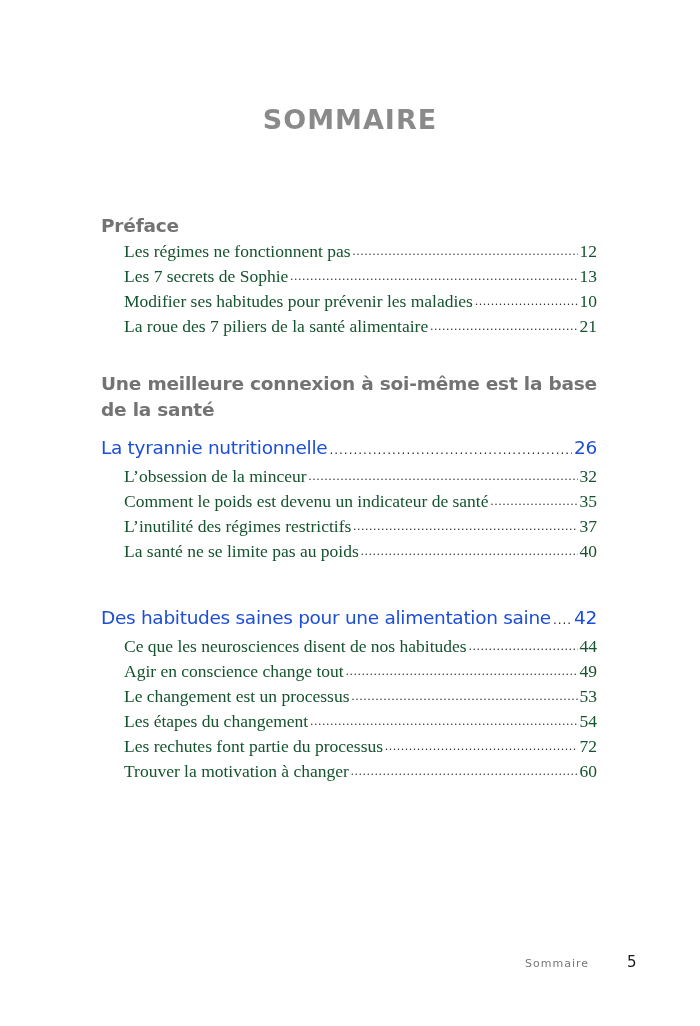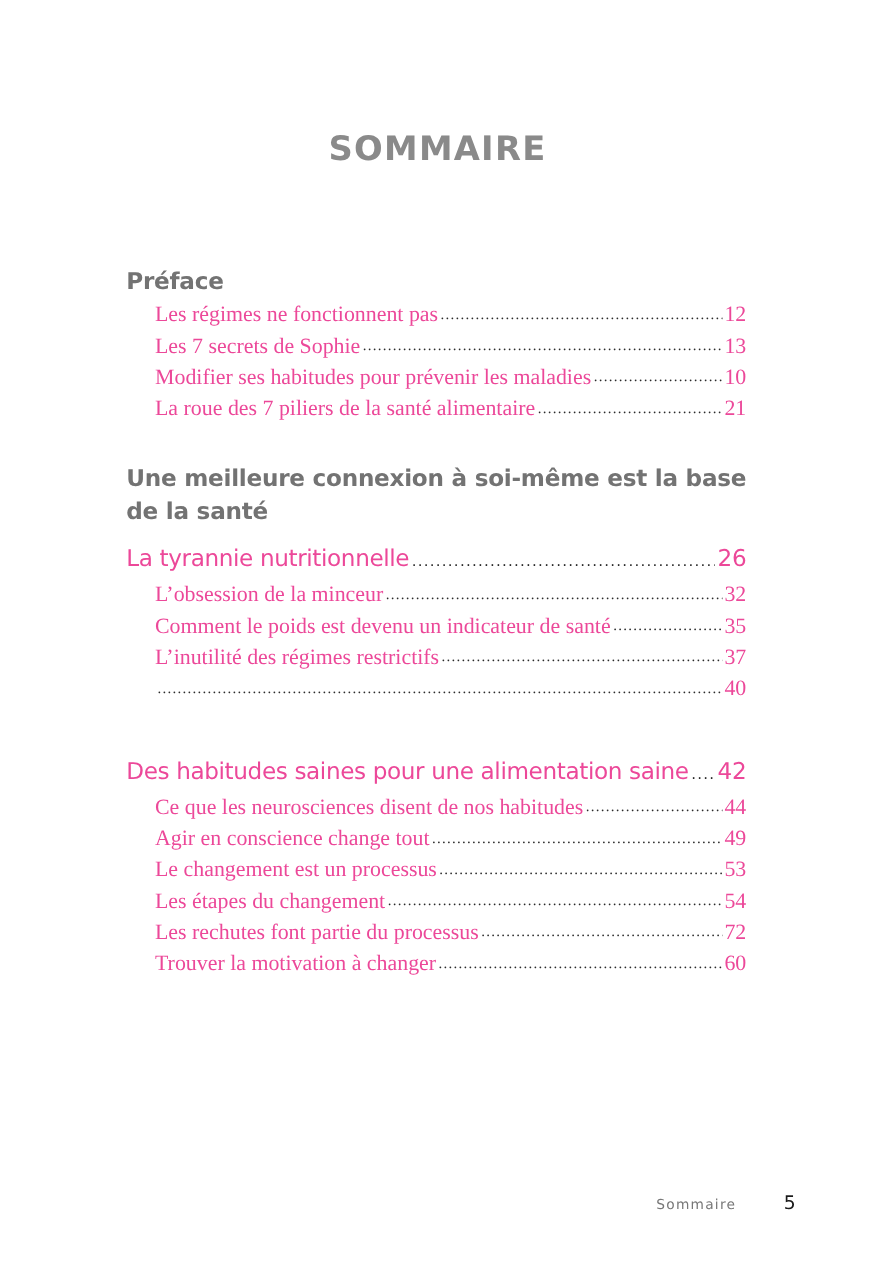--- a/index.html
+++ b/index.html
@@ -9,25 +9,25 @@
       font-family: "DejaVu Sans", sans-serif; font-weight: bold; font-size: 27px;
       letter-spacing: 1px; color: #8a8a8a;
     }
     .toc { position: absolute; left: 101px; width: 496px; }
     .section-head {
       font-family: "DejaVu Sans", sans-serif; font-weight: bold; font-size: 18.5px;
       line-height: 26px; color: #737373; letter-spacing: -0.2px;
     }
     .chapter-row {
       display: flex; align-items: baseline; font-family: "DejaVu Sans", sans-serif;
-      font-size: 18.5px; line-height: 28px; color: #ec4899; letter-spacing: -0.3px;
+      font-size: 18.5px; line-height: 28px; color: #1d4ed8; letter-spacing: -0.3px;
     }
     .entry-row {
       display: flex; align-items: flex-end; margin-left: 23px;
-      font-family: "Liberation Serif", serif; font-size: 17.5px; line-height: 25px; color: #ec4899;
+      font-family: "Liberation Serif", serif; font-size: 17.5px; line-height: 25px; color: #14532d;
     }
     .label { white-space: nowrap; }
     .leader {
       flex: 1; overflow: hidden; white-space: nowrap; margin: 0 2px; font-size: 12px;
       letter-spacing: 1px; color: #2a2a2a;
     }
     .leader::after { content: "......................................................................................................................................................"; }
     .page { white-space: nowrap; }
     .footer-label {
       position: absolute; top: 957px; left: 525px; font-family: "DejaVu Sans", sans-serif;
@@ -87,20 +87,21 @@
     <span class="label">Comment le poids est devenu un indicateur de santé</span>
       <span class="leader"></span>
       <span class="page">35</span>
   </div>
   <div class="entry-row">
     <span class="label">L’inutilité des régimes restrictifs</span>
       <span class="leader"></span>
       <span class="page">37</span>
   </div>
   <div class="entry-row">
+    <span class="label">La santé ne se limite pas au poids</span>
       <span class="leader"></span>
       <span class="page">40</span>
   </div>
 </div>
 
 <div class="toc" style="top:604px;">
   <div class="chapter-row">
     <span class="label">Des habitudes saines pour une alimentation saine</span>
       <span class="leader"></span>
       <span class="page">42</span>

